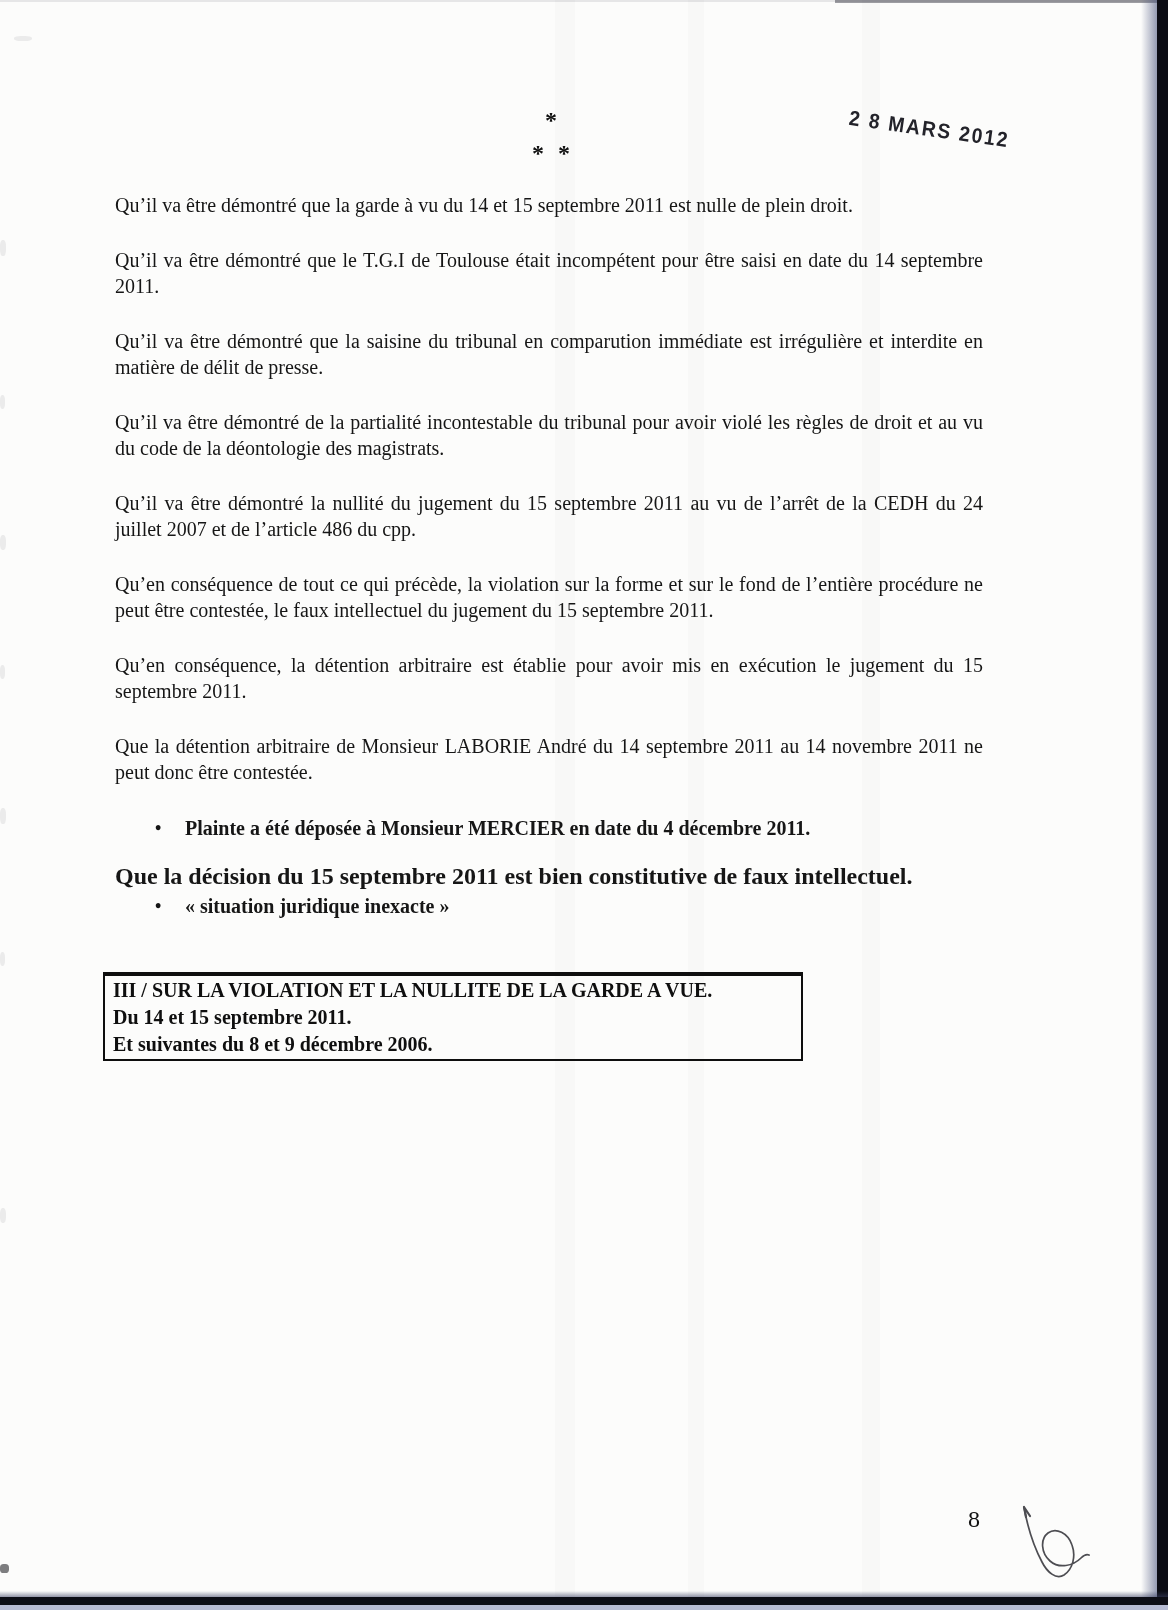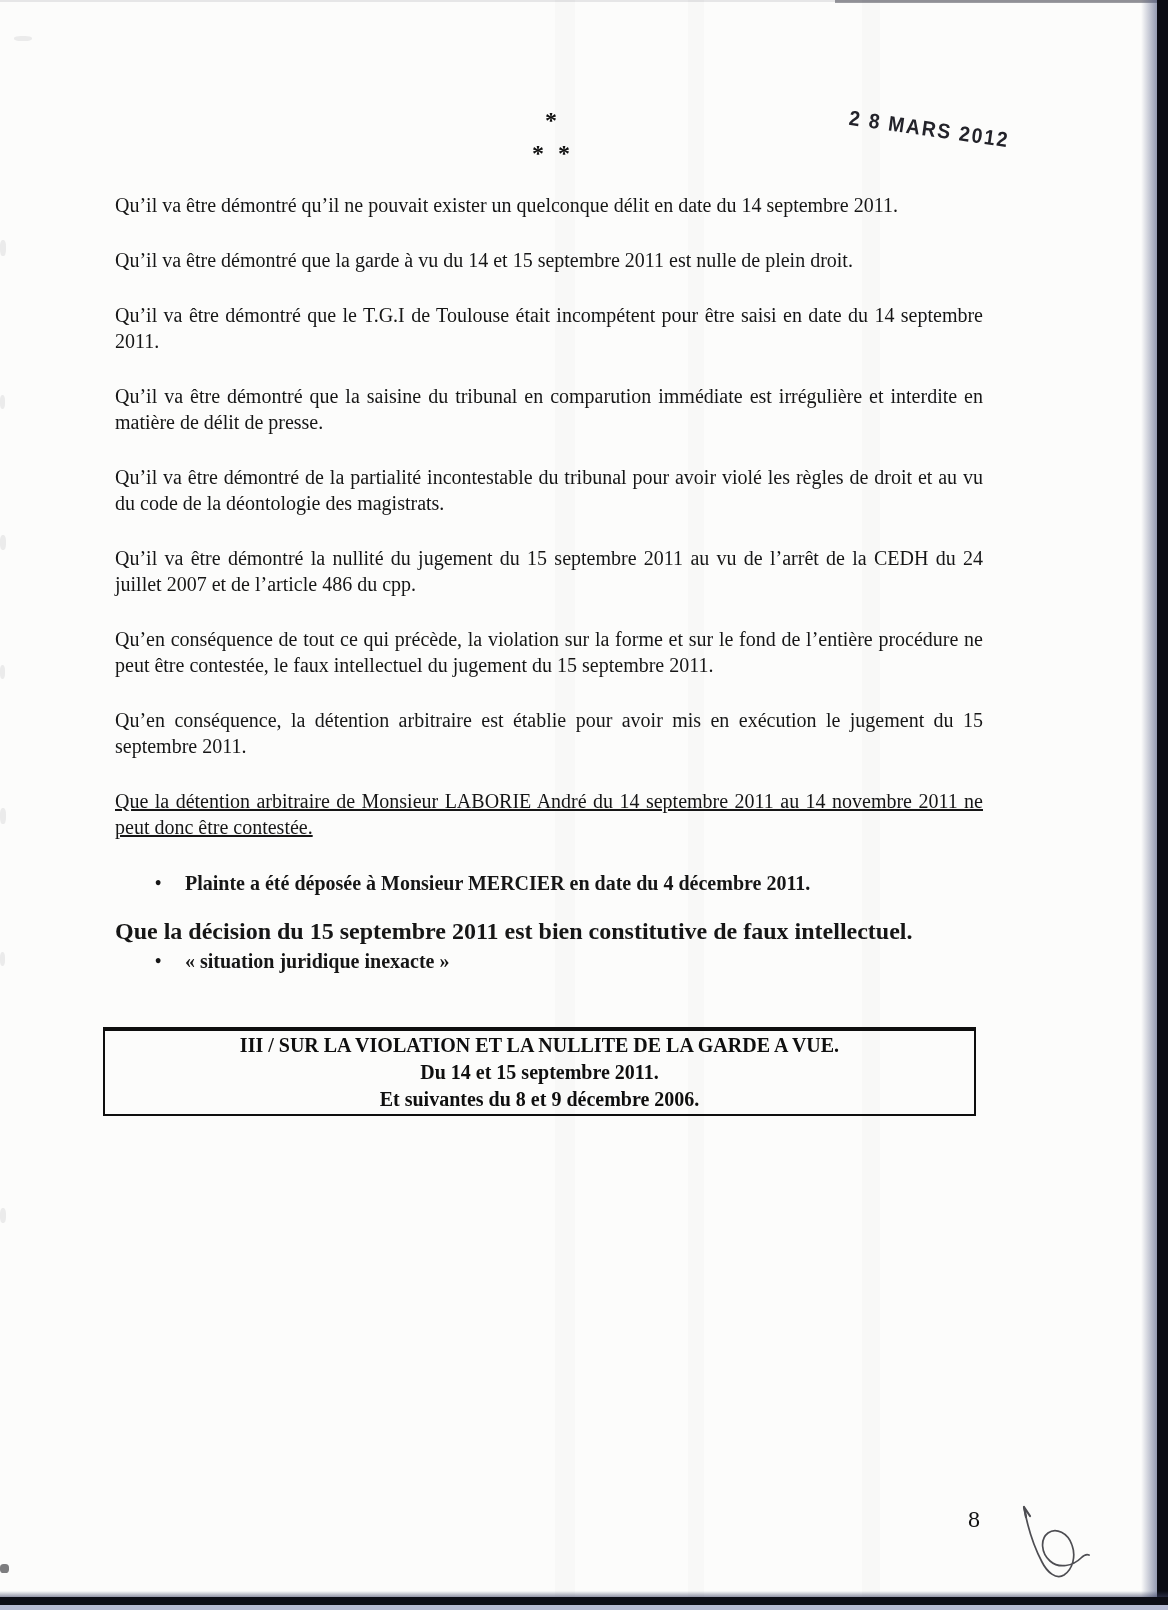--- a/index.html
+++ b/index.html
@@ -31,23 +31,23 @@
            transform:rotate(8deg) scaleX(.92); }
   
   .flow { position:absolute; left:115px; top:192px; width:868px; }
   .flow p { margin:0 0 29px 0; font-size:20px; line-height:26px; text-align:justify; }
   .bullet-item { display:flex; margin:0; font-weight:700; font-size:20px; line-height:26px; }
   .bullet-item .bullet { width:30px; padding-left:40px; font-size:18px; }
   .bi-complaint { margin-top:30px; }
   .bold-line { margin-top:22px; font-weight:700; font-size:24px; line-height:26px; }
   .bi-situation { margin-top:4px; }
   
-  .section-box { margin-top:53px; margin-left:-12px; width:873px; box-sizing:border-box;
+  .section-box { margin-top:53px; margin-left:-12px; width:700px; box-sizing:border-box;
                  border:2px solid #0e0e0e; border-top-width:4px; padding:1px 8px 1px 8px;
-                 text-align:center; font-weight:700; font-size:20px; line-height:27px; color:#0f0f0f; }
+                 text-align:left; font-weight:700; font-size:20px; line-height:27px; color:#0f0f0f; }
   
   .page-number { position:absolute; left:968px; top:1506px; font-size:24px; color:#111; }
   .paraph { position:absolute; left:1012px; top:1502px; }
 </style>
 </head>
 <body>
 
 <div class="scan">
 
   <div class="streak" style="left:555px; width:20px;"></div>
@@ -63,29 +63,28 @@
   <div class="smudge" style="left:0; top:1208px; width:6px; height:15px;"></div>
   <div class="smudge dark" style="left:0; top:1564px; width:9px; height:9px;"></div>
 
   <div class="asterisks">
     <div>*</div>
     <div>* *</div>
   </div>
   <div class="stamp">2 8 MARS 2012</div>
 
   <div class="flow">
-    <p>Qu’il va être démontré qu’il ne pouvait exister un quelconque délit en date du 14 septembre 2011.</p>
     <p>Qu’il va être démontré que la garde à vu du 14 et 15 septembre 2011 est nulle de plein droit.</p>
     <p>Qu’il va être démontré que le T.G.I de Toulouse était incompétent pour être saisi en date du 14 septembre 2011.</p>
     <p>Qu’il va être démontré que la saisine du tribunal en comparution immédiate est irrégulière et interdite en matière de délit de presse.</p>
     <p>Qu’il va être démontré de la partialité incontestable du tribunal pour avoir violé les règles de droit et au vu du code de la déontologie des magistrats.</p>
     <p>Qu’il va être démontré la nullité du jugement du 15 septembre 2011 au vu de l’arrêt de la CEDH du 24 juillet 2007 et de l’article 486 du cpp.</p>
     <p>Qu’en  conséquence de tout ce qui précède, la violation sur la forme et sur le fond de l’entière procédure ne peut être contestée, le faux intellectuel du jugement du 15 septembre 2011.</p>
     <p>Qu’en   conséquence, la détention arbitraire est établie pour avoir mis en exécution le jugement du 15 septembre 2011.</p>
-    <p style="margin-bottom:8px;text-decoration:underline;">Que la détention arbitraire de Monsieur LABORIE André du 14 septembre 2011 au 14 novembre 2011 ne peut donc être contestée.</p>
+    <p style="margin-bottom:8px;">Que la détention arbitraire de Monsieur LABORIE André du 14 septembre 2011 au 14 novembre 2011 ne peut donc être contestée.</p>
 
     <div class="bullet-item bi-complaint">
       <span class="bullet">•</span>
       <span>Plainte a été déposée à Monsieur MERCIER en date du 4 décembre 2011.</span>
     </div>
 
     <div class="bold-line">Que la décision du 15 septembre 2011 est bien constitutive de faux intellectuel.</div>
 
     <div class="bullet-item bi-situation">
       <span class="bullet">•</span>

